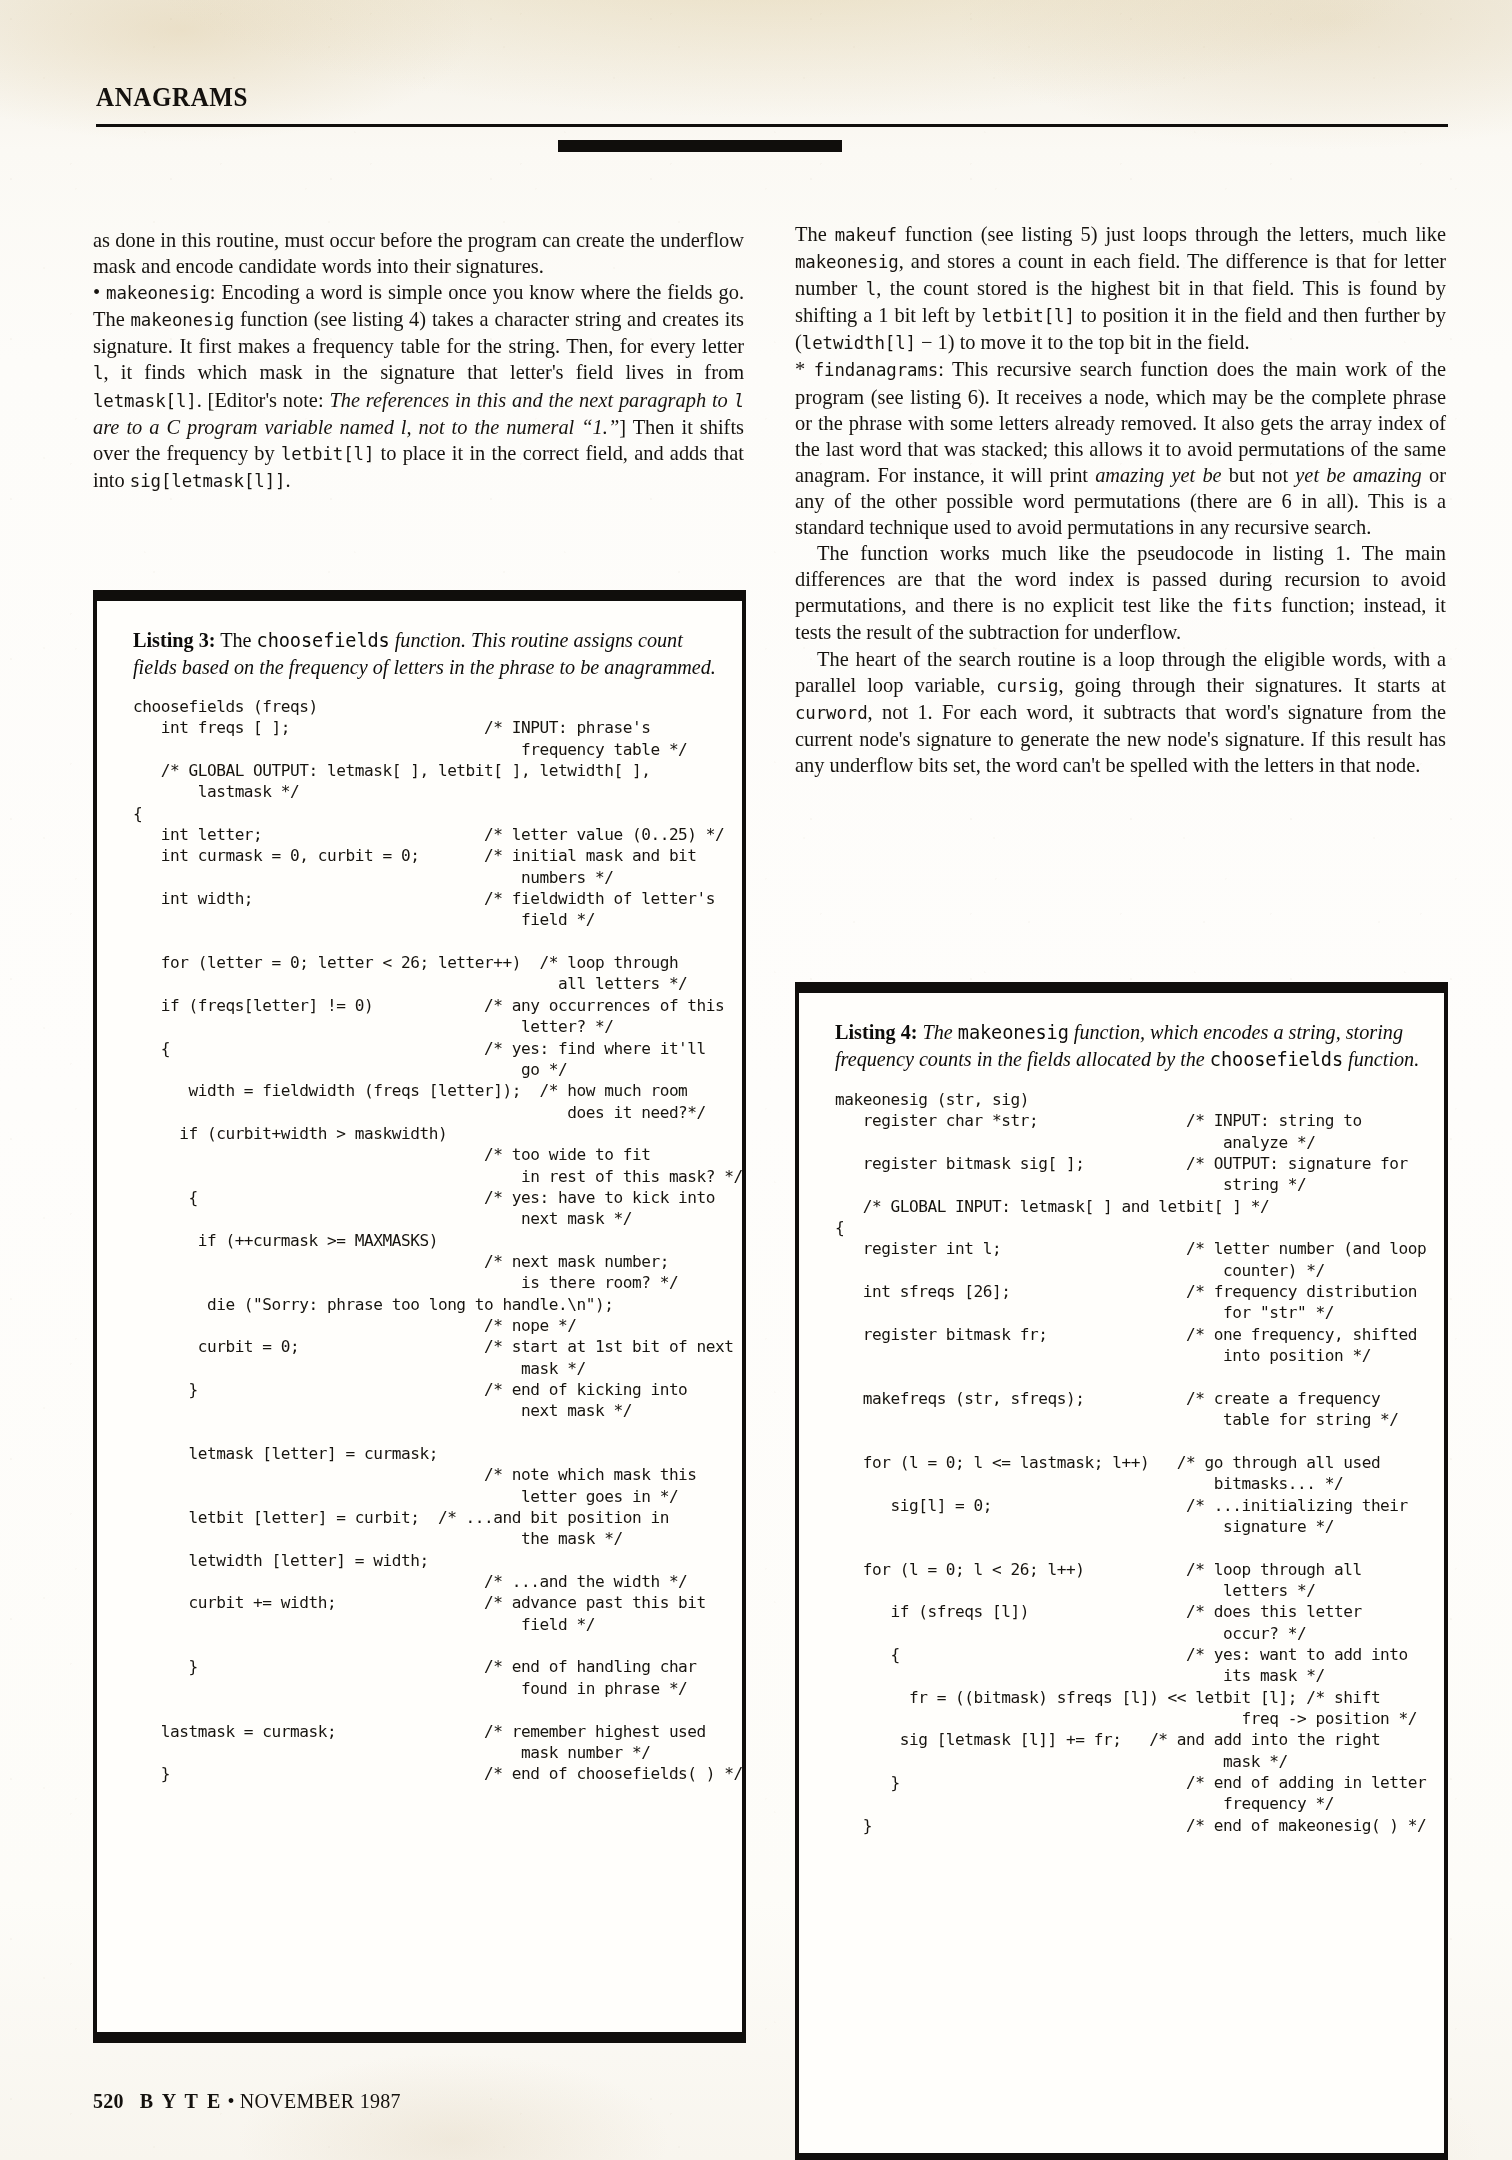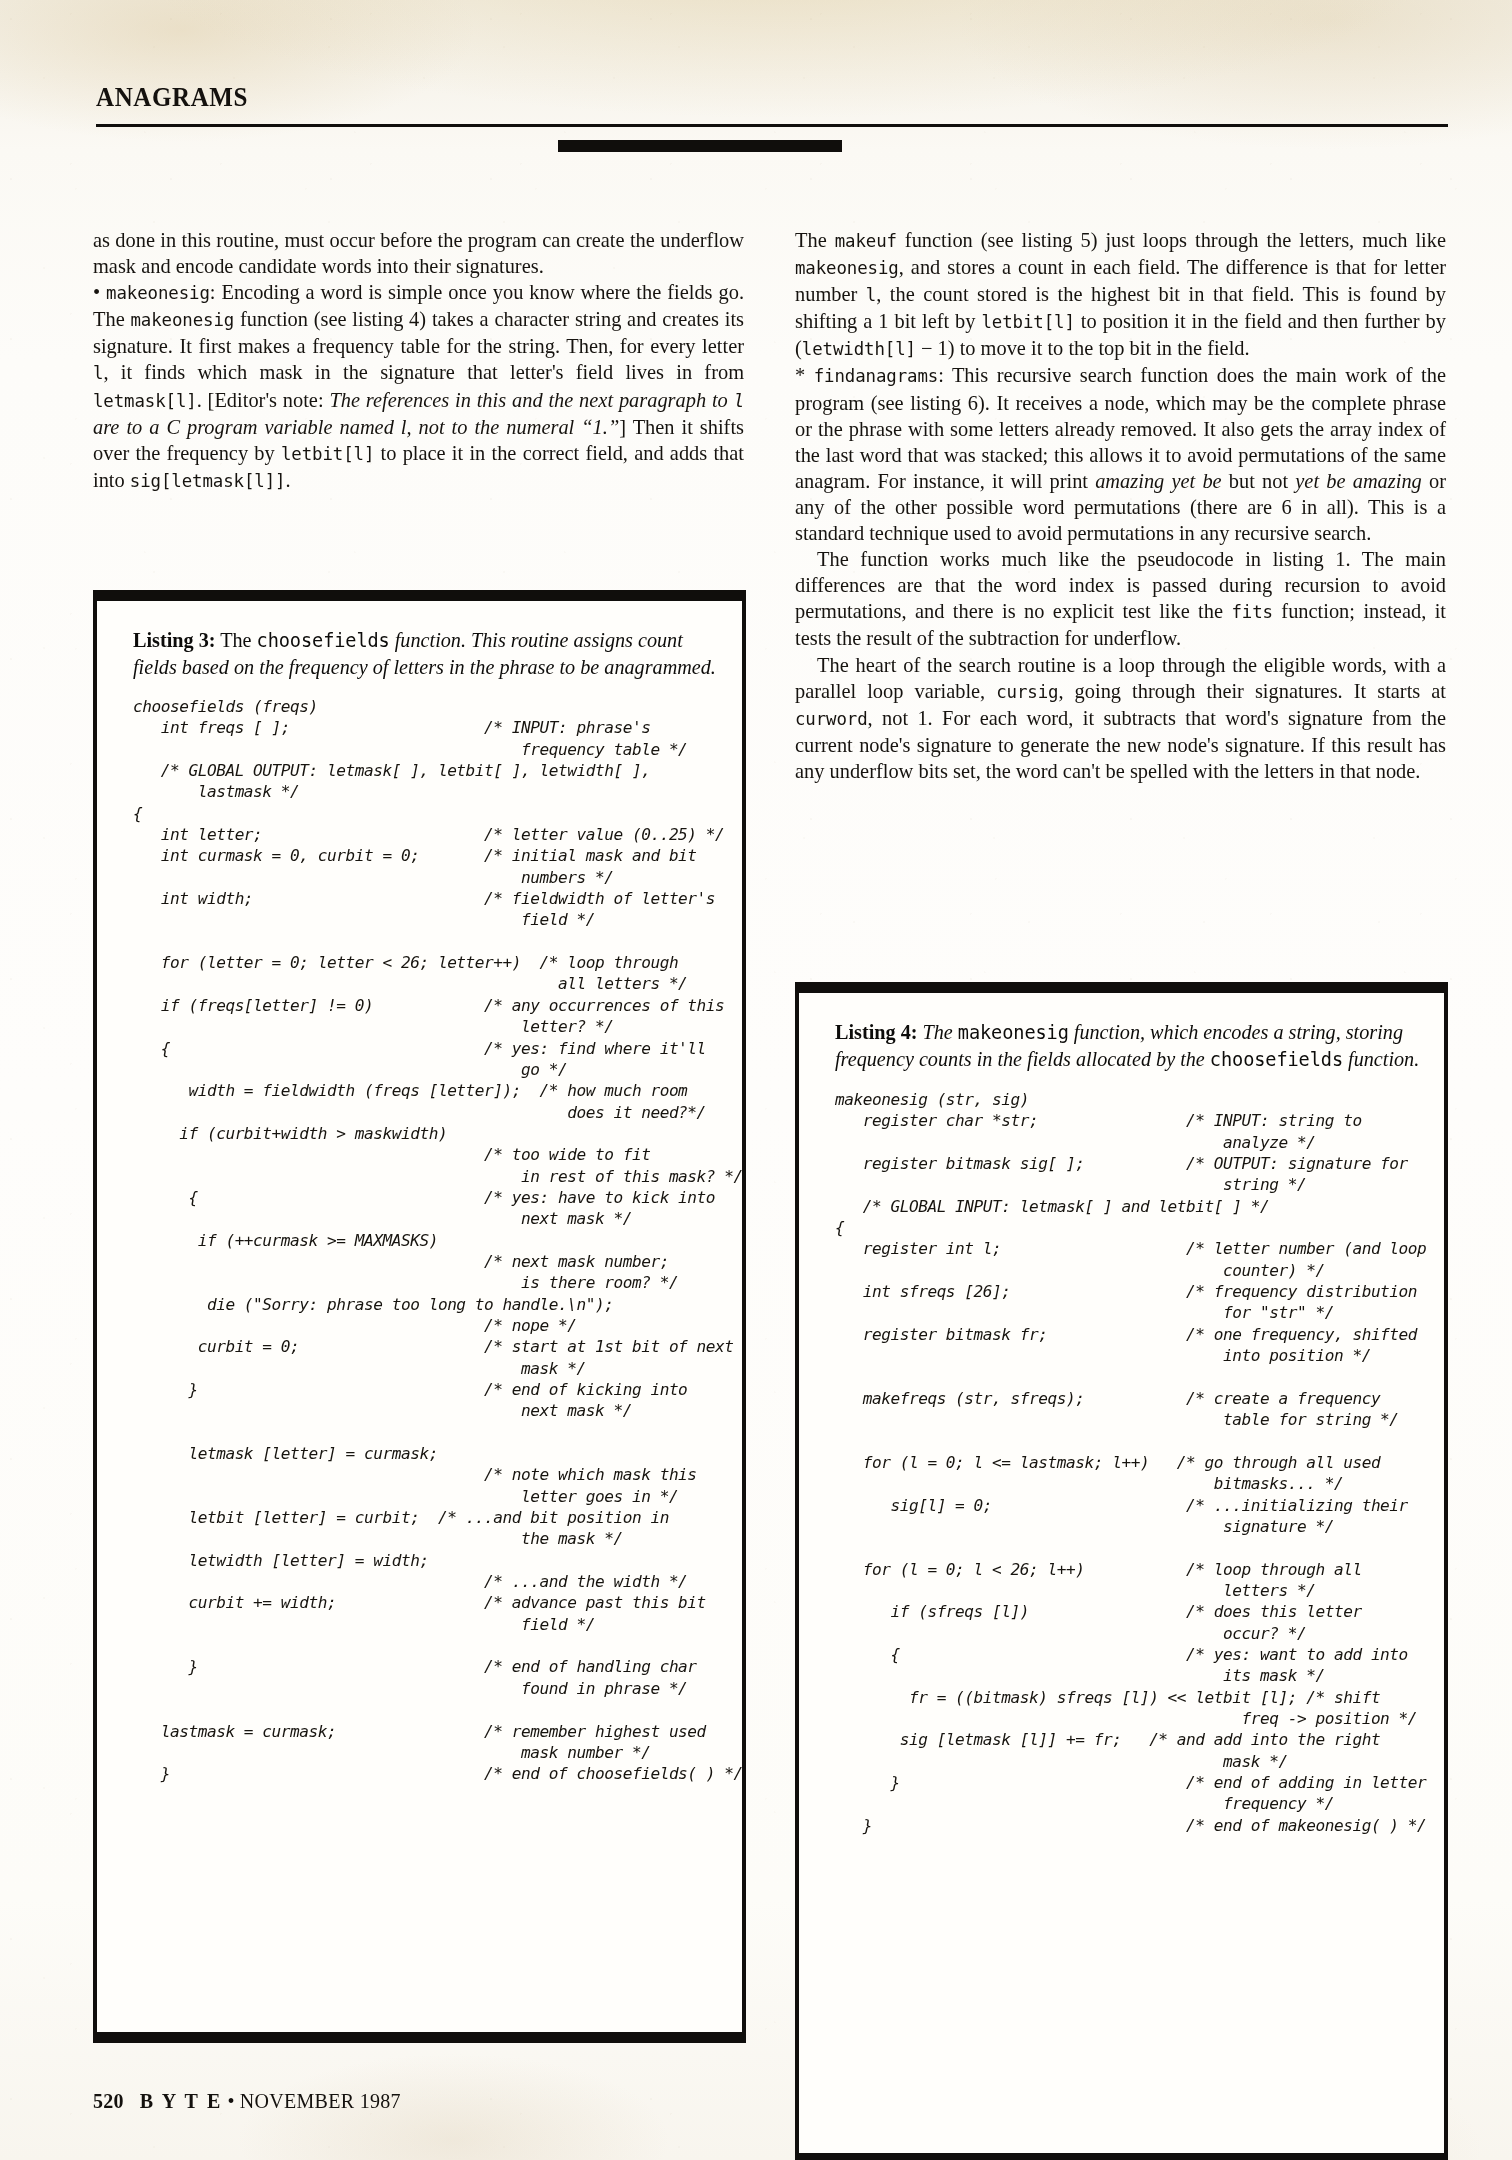--- a/index.html
+++ b/index.html
@@ -87,21 +87,21 @@
   .col {
     position: absolute;
     width: 651px;
     font-size: 20.4px;
     line-height: 26.1px;
     text-align: justify;
     color: #16130f;
     margin-top: 44px;
   }
   .col-left  { left: 93px;  top: 183px; }
-  .col-right { left: 795px; top: 183px; }
+  .col-right { left: 795px; top: 177px; }
 
   .col p { margin: 0; }
   .col p + p { margin-top: 0; }
   .indent { text-indent: 22px; }
 
   code, .mono {
     font-family: "DejaVu Sans Mono", "Liberation Mono", monospace;
     font-size: 17.4px;
     letter-spacing: -0.1px;
   }
@@ -159,21 +159,20 @@
 
   
   pre.code {
     margin: 0;
     font-family: "DejaVu Sans Mono", "Liberation Mono", monospace;
     font-size: 16.1px;
     line-height: 21.35px;
     letter-spacing: -0.45px;
     color: #17140f;
     white-space: pre;
-    font-style: italic;
   }
   .codeline { display: block; height: 21.35px; white-space: pre; }
 
   
   .footer {
     position: absolute;
     left: 93px;
     top: 2090px;
     font-size: 20px;
     letter-spacing: 0.3px;

